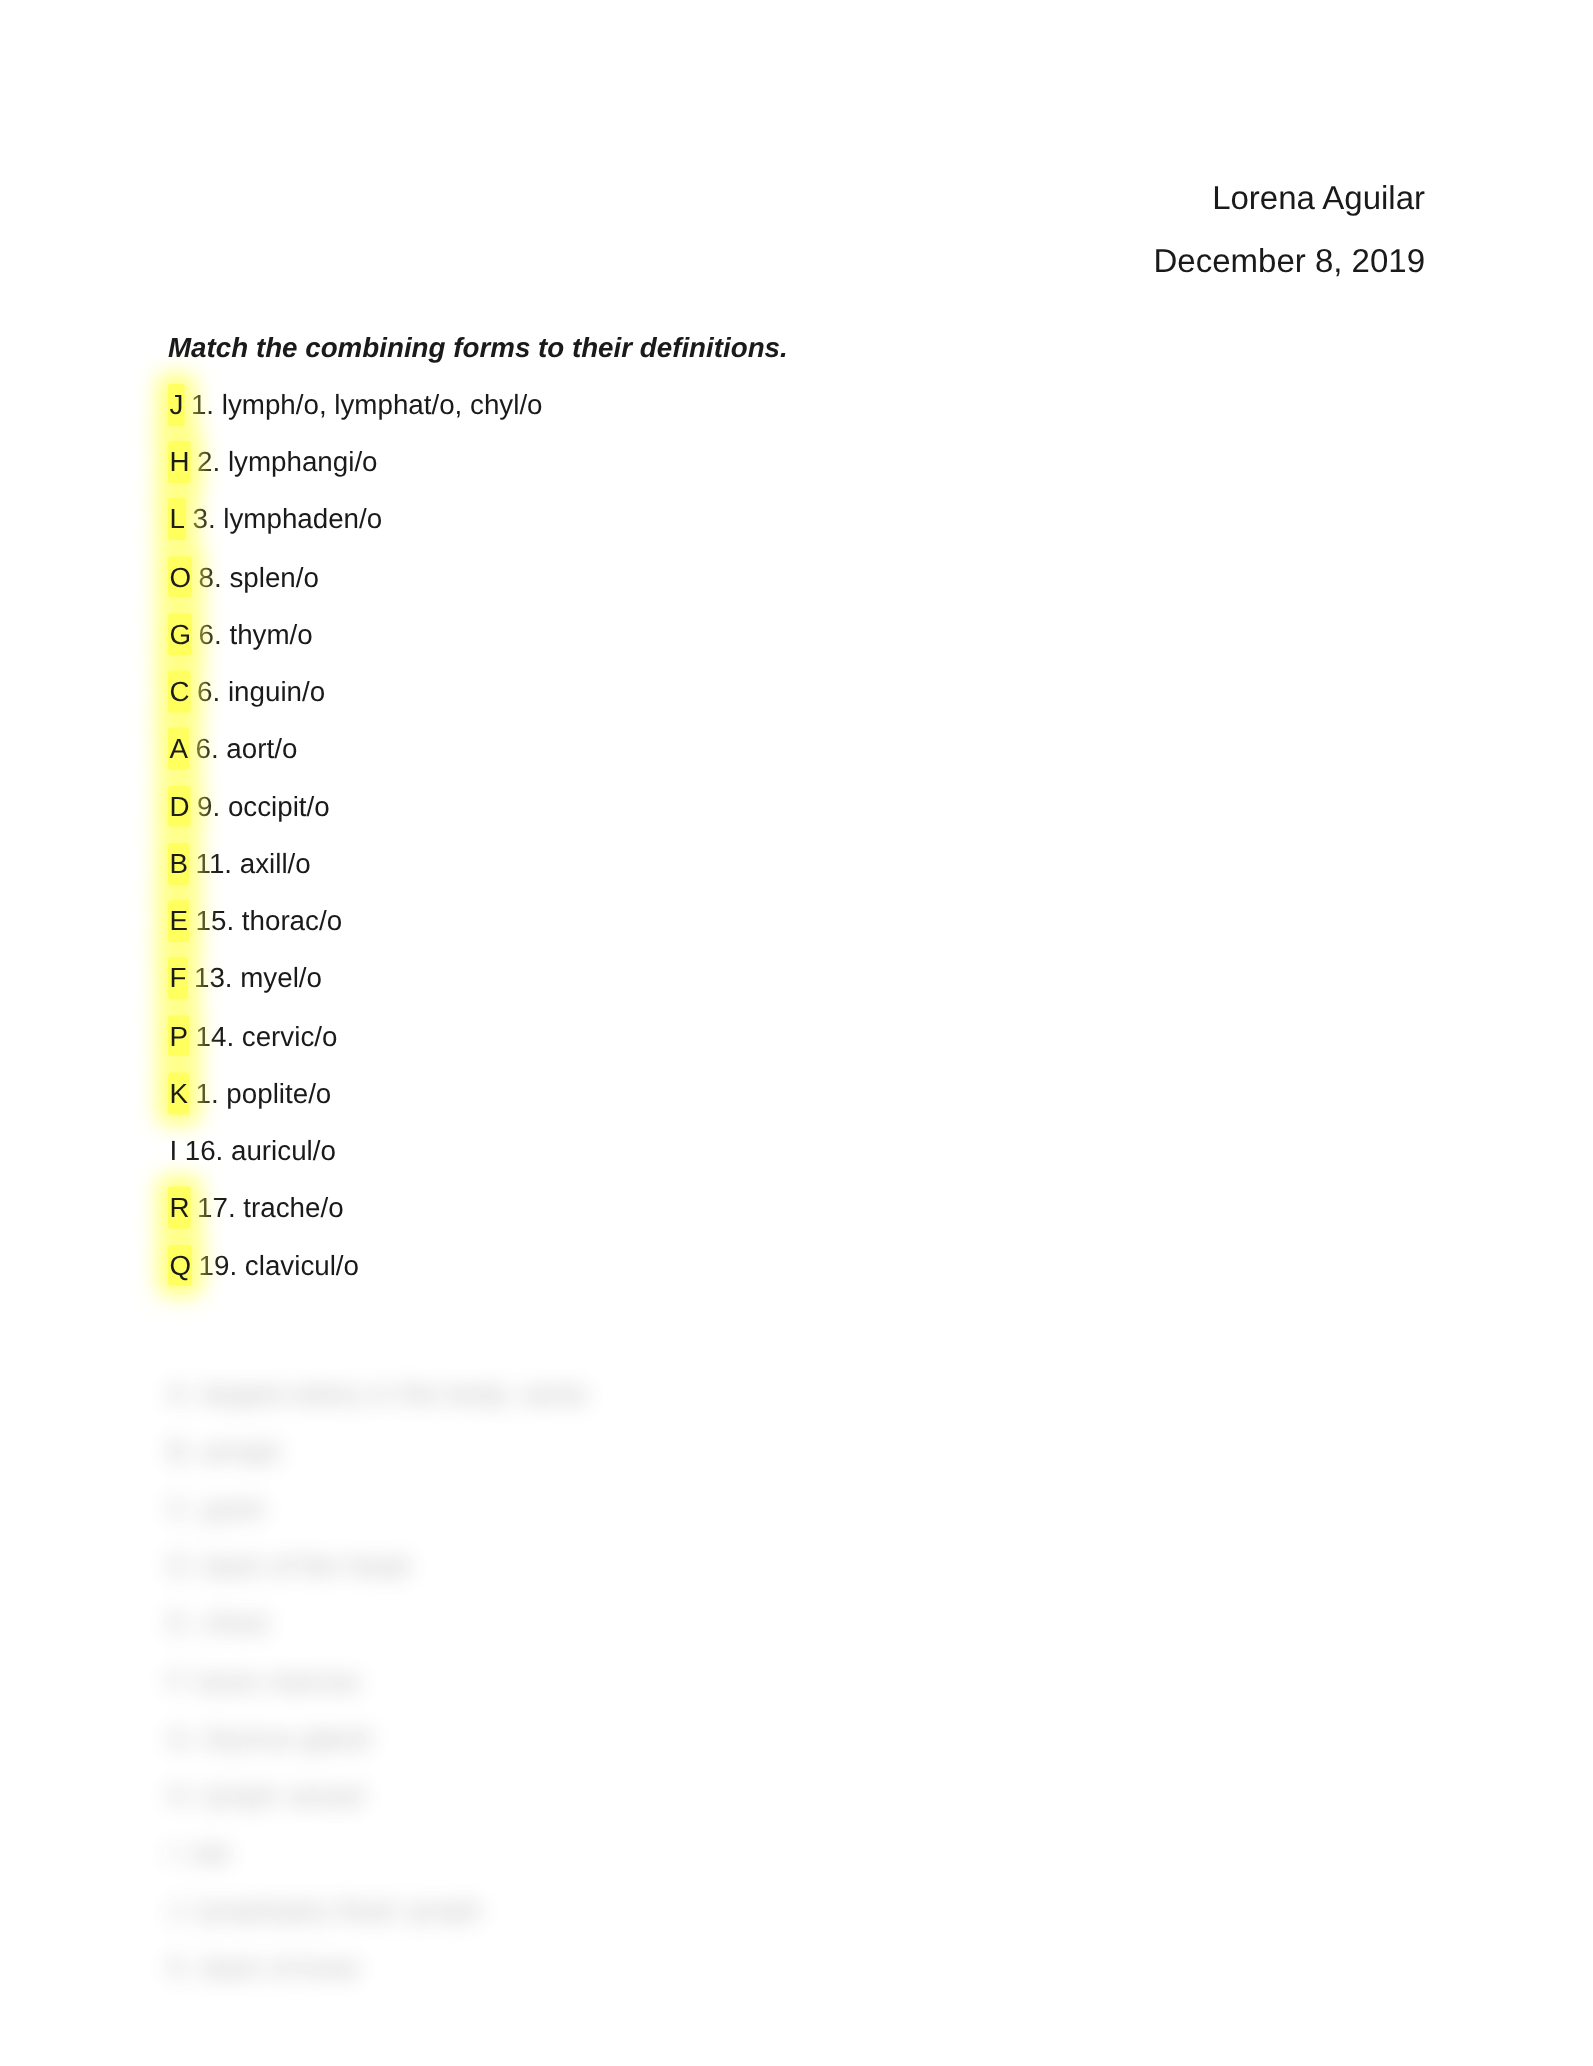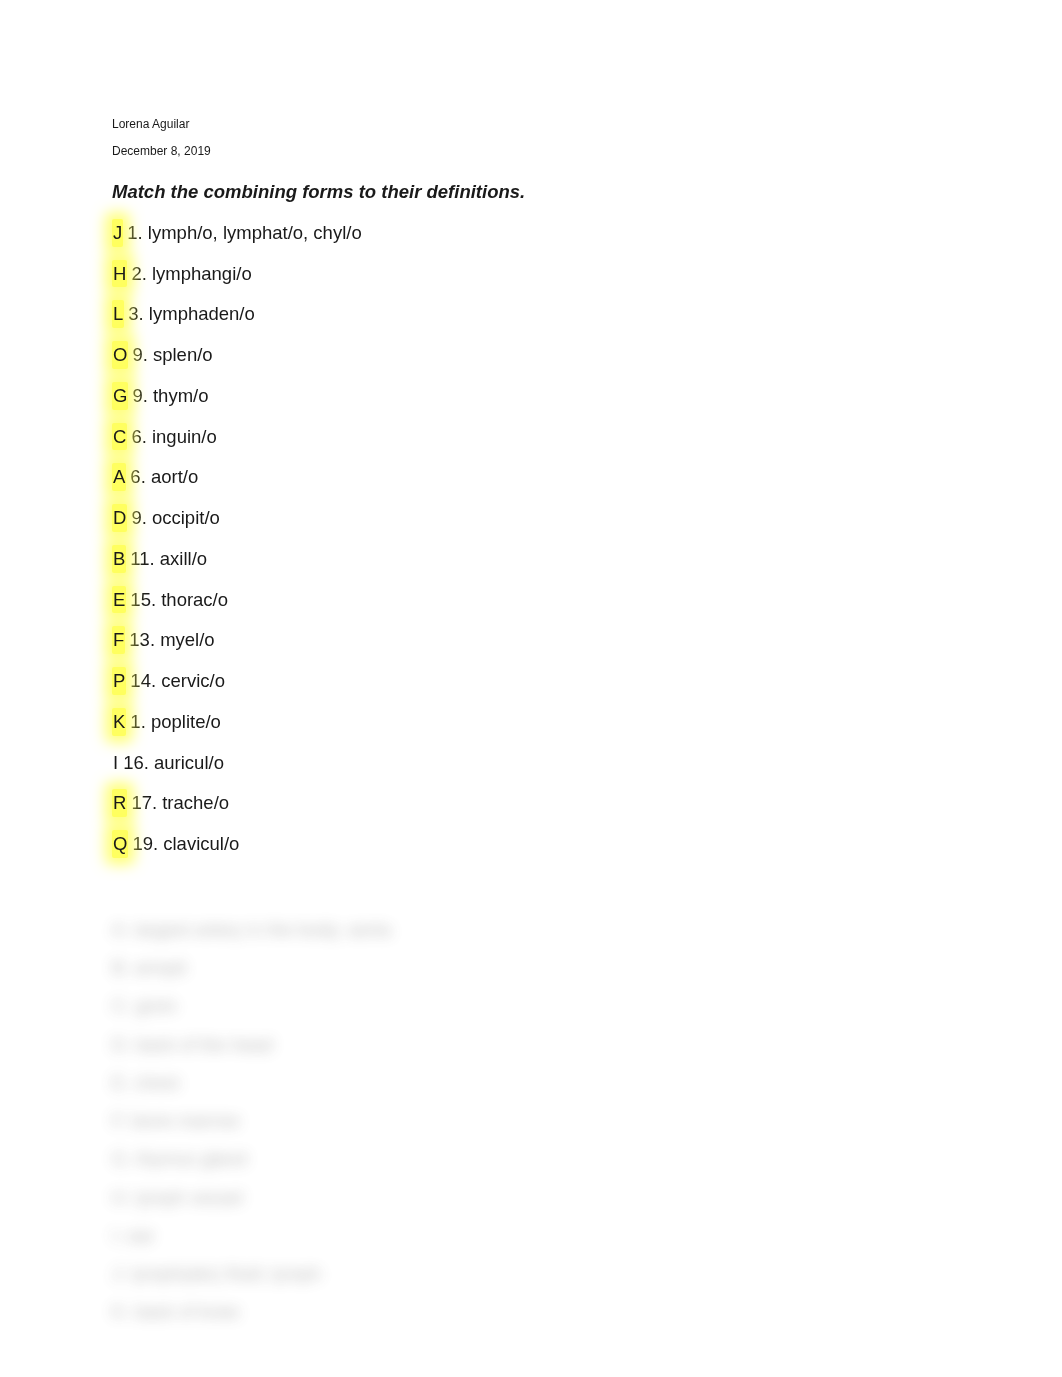--- a/index.html
+++ b/index.html
@@ -16,40 +16,39 @@
       color: #1a1a1a;
       line-height: 1.5;
       position: relative;
     }
     .page {
       padding-top: 115px;
       padding-left: 112px;
       padding-right: 112px;
     }
     .header-block {
-      text-align: left;
-      margin-bottom: 18px;
-      font-size: 12px;
+      text-align: right;
+      margin-bottom: 28px;
+      font-size: 22px;
     }
     .header-block div {
       margin-bottom: 9px;
     }
     .instruction {
       font-weight: bold;
       font-style: italic;
       margin-bottom: 10px;
       font-size: 18.5px;
     }
     .question-list {
       list-style: none;
     }
     .question-item {
       margin-bottom: 10.5px;
       position: relative;
-      margin-top: 13px;
     }
     .answer-letter {
       display: inline-block;
       position: relative;
       font-weight: 400;
       padding: 0 1px;
     }
     .highlight {
       background: #ffff60;
       box-shadow: 0 0 14px 7px rgba(255, 255, 80, 0.75);
@@ -79,22 +78,22 @@
     <div>Lorena Aguilar</div>
     <div>December 8, 2019</div>
   </div>
 
   <div class="instruction">Match the combining forms to their definitions.</div>
 
   <ul class="question-list">
       <li class="question-item"><span class="answer-letter highlight">J</span><span class="question-text">1. lymph/o, lymphat/o, chyl/o</span></li>
       <li class="question-item"><span class="answer-letter highlight">H</span><span class="question-text">2. lymphangi/o</span></li>
       <li class="question-item"><span class="answer-letter highlight">L</span><span class="question-text">3. lymphaden/o</span></li>
-      <li class="question-item"><span class="answer-letter highlight">O</span><span class="question-text">9. splen/o</span></li>
-      <li class="question-item"><span class="answer-letter highlight">G</span><span class="question-text">9. thym/o</span></li>
+      <li class="question-item"><span class="answer-letter highlight">O</span><span class="question-text">8. splen/o</span></li>
+      <li class="question-item"><span class="answer-letter highlight">G</span><span class="question-text">6. thym/o</span></li>
       <li class="question-item"><span class="answer-letter highlight">C</span><span class="question-text">6. inguin/o</span></li>
       <li class="question-item"><span class="answer-letter highlight">A</span><span class="question-text">6. aort/o</span></li>
       <li class="question-item"><span class="answer-letter highlight">D</span><span class="question-text">9. occipit/o</span></li>
       <li class="question-item"><span class="answer-letter highlight">B</span><span class="question-text">11. axill/o</span></li>
       <li class="question-item"><span class="answer-letter highlight">E</span><span class="question-text">15. thorac/o</span></li>
       <li class="question-item"><span class="answer-letter highlight">F</span><span class="question-text">13. myel/o</span></li>
       <li class="question-item"><span class="answer-letter highlight">P</span><span class="question-text">14. cervic/o</span></li>
       <li class="question-item"><span class="answer-letter highlight">K</span><span class="question-text">1. poplite/o</span></li>
       <li class="question-item"><span class="answer-letter">I</span><span class="question-text">16. auricul/o</span></li>
       <li class="question-item"><span class="answer-letter highlight">R</span><span class="question-text">17. trache/o</span></li>

